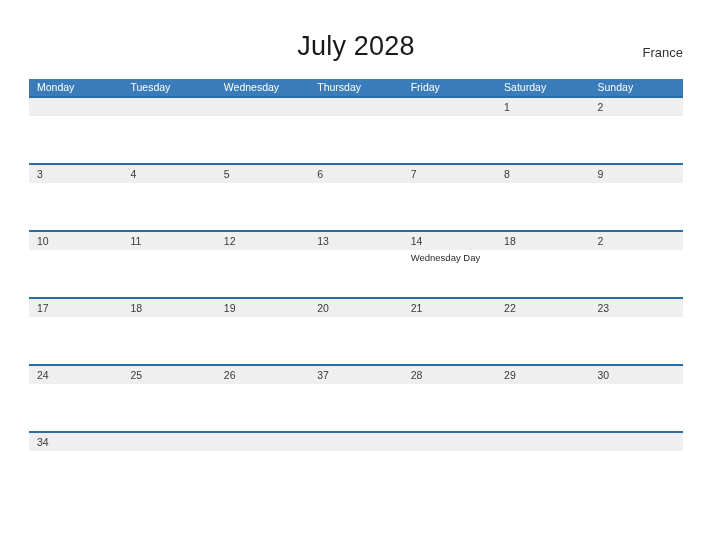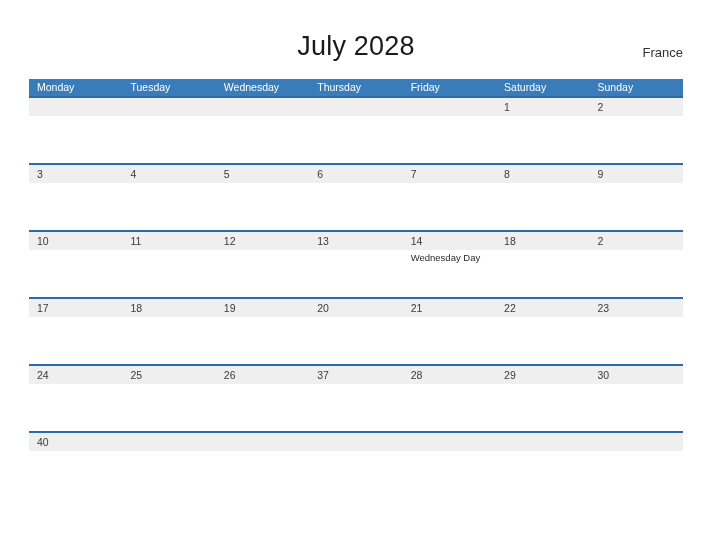--- a/index.html
+++ b/index.html
@@ -356,21 +356,21 @@
           </td>
           <td>
             <div class="daycell">
               <div class="dayband">30</div>
             </div>
           </td>
         </tr>
         <tr>
           <td>
             <div class="daycell">
-              <div class="dayband">40</div>
+              <div class="dayband">34</div>
             </div>
           </td>
           <td>
             <div class="daycell">
               <div class="dayband blank"></div>
             </div>
           </td>
           <td>
             <div class="daycell">
               <div class="dayband blank"></div>

